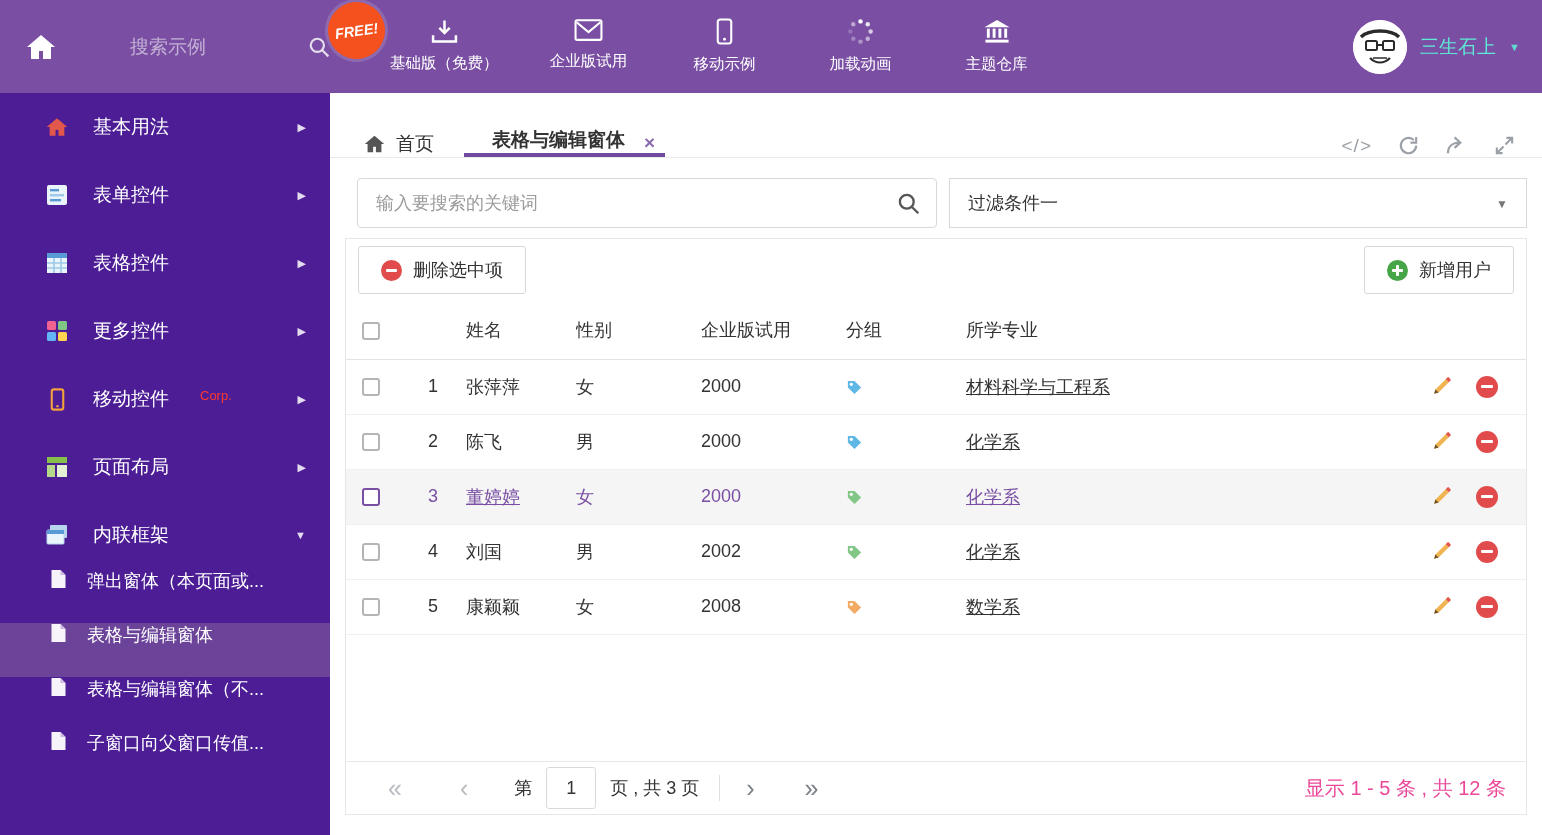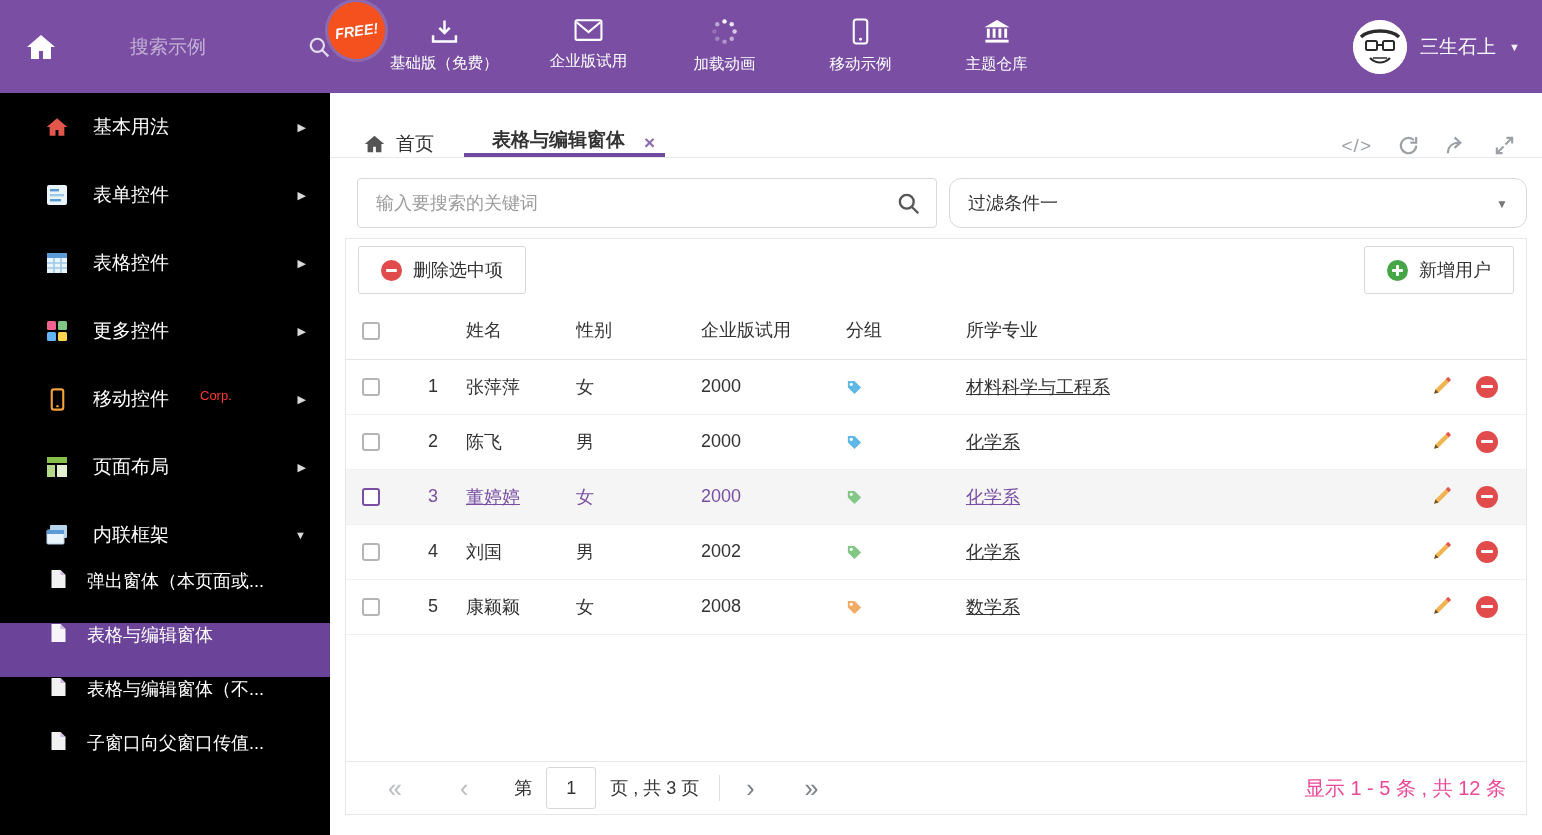--- a/index.html
+++ b/index.html
@@ -12,27 +12,27 @@
   .brand { display:flex; align-items:center; gap:17px; margin-left:26px; color:#fff; }
   .brand-title { font-size:29px; font-weight:bold; letter-spacing:.5px; }
   .hsearch { display:flex; align-items:center; margin-left:34px; }
   .hsearch input { width:160px; background:transparent; border:none; outline:none; color:#fff; font-size:19px; font-family:inherit;margin-left:40px; }
   .hsearch input::placeholder { color:rgba(255,255,255,.55); }
   .hsearch .mag { color:rgba(255,255,255,.8); margin-left:18px; }
   .hnav { display:flex; margin-left:60px; gap:44px; }
   .hnav-item { position:relative; display:flex; flex-direction:column; align-items:center; gap:9px; color:#fff; cursor:pointer; min-width:92px; }
   .hnav-item .nlabel { font-size:15.5px; white-space:nowrap; }
   .free-badge { position:absolute; left:-62px; top:-16px; width:57px; height:57px; border-radius:50%; background:#f4511e; color:#fff; font-size:14.5px; font-weight:bold; font-style:italic; display:flex; align-items:center; justify-content:center; transform:rotate(-8deg); box-shadow:0 0 0 3px rgba(255,255,255,.15); }
-  .huser { margin-left:auto; margin-right:22px; display:flex; align-items:center; gap:13px; color:#ffffff; cursor:pointer; }
+  .huser { margin-left:auto; margin-right:22px; display:flex; align-items:center; gap:13px; color:#5eead4; cursor:pointer; }
   .avatar { width:54px; height:54px; border-radius:50%; overflow:hidden; background:#fff; flex:none; }
   .huser .uname { font-size:19px; }
   .huser .caret { font-size:11px; opacity:.9; }
 
   
-  .sidebar { position:absolute; top:93px; left:0; width:330px; height:742px; background:#000000; overflow:hidden; }
+  .sidebar { position:absolute; top:93px; left:0; width:330px; height:742px; background:#4c1d95; overflow:hidden; }
   .side-item { height:68px; display:flex; align-items:center; padding:0 24px 0 46px; gap:25px; color:#fff; font-size:19px; cursor:pointer; }
   .side-item .chev { margin-left:auto; font-size:11px; opacity:.85; }
   .side-item .ico { width:22px; height:22px; flex:none; display:flex; align-items:center; justify-content:center; }
   .corp-badge { color:#ff3b30; font-size:13px; margin-left:6px; position:relative; top:-4px; }
   .side-sub { height:54px; display:flex; align-items:flex-start; padding:0 24px 0 50px; gap:20px; color:#fff; font-size:18px; cursor:pointer; }
   .side-sub.active { background:#6b4399; }
   .side-sub .ico { width:17px; height:20px; flex:none; }
 
   
   .main { position:absolute; left:330px; top:93px; width:1212px; height:742px; background:#fff; }
@@ -44,21 +44,21 @@
   .tab-close { position:absolute; top:6px; right:10px; font-size:19px; color:#8a6bb0; line-height:1; cursor:pointer; }
   .tab-tools { margin-left:auto; display:flex; align-items:center; gap:25px; margin-right:26px; color:#9aa0a6; }
   .ttool { display:flex; align-items:center; cursor:pointer; }
   .ttool.codeg { font-size:19px; letter-spacing:1px; }
 
   .filter-row { position:absolute; left:15px; right:15px; top:85px; height:66px; display:flex; gap:12px;padding-left:12px; }
   .f-input { position:relative; width:580px; height:50px; border:1px solid #d9d9d9; border-radius:4px; background:#fff; }
   .f-input input { width:100%; height:100%; border:none; outline:none; background:transparent; padding:0 50px 0 18px; font-size:18px; font-family:inherit; color:#333; }
   .f-input input::placeholder { color:#9b9b9b; }
   .f-input .mag { position:absolute; right:16px; top:13px; color:#555; }
-  .f-select { position:relative; flex:1; height:50px; border:1px solid #d9d9d9; border-radius:12px; background:#fff; display:flex; align-items:center; padding:0 40px 0 18px; cursor:pointer; }
+  .f-select { position:relative; flex:1; height:50px; border:1px solid #d9d9d9; border-radius:0; background:#fff; display:flex; align-items:center; padding:0 40px 0 18px; cursor:pointer; }
   .f-select .caret { position:absolute; right:18px; top:18px; font-size:12px; color:#777; }
 
   .panel { position:absolute; left:15px; right:15px; top:145px; bottom:20px; border:1px solid #e6e6e6; background:#fff; }
   .panel-toolbar { height:62px; display:flex; align-items:center; justify-content:space-between; padding:0 12px; }
   .pbtn { height:48px; display:flex; align-items:center; gap:11px; padding:0 22px; border:1px solid #d8d8d8; border-radius:3px; background:#fff; font-size:18px; color:#333; cursor:pointer; font-family:inherit; }
   .circ { width:21px; height:21px; border-radius:50%; position:relative; flex:none; }
   .circ.red { background:#e14b4b; }
   .circ.green { background:#46a546; }
   .circ::before { content:""; position:absolute; left:5px; top:9px; width:11px; height:3px; background:#fff; border-radius:1px; }
   .circ.green::after { content:""; position:absolute; left:9px; top:5px; width:3px; height:11px; background:#fff; border-radius:1px; }
@@ -137,41 +137,41 @@
         <span>
           <svg width="29" height="24" viewBox="0 0 28 22" fill="none" stroke="#fff" stroke-width="2">
               <rect x="1.5" y="1.5" width="25" height="19" rx="1.5"></rect>
               <path d="M2.5 3.5L14 13 25.5 3.5"></path>
             </svg>
         </span>
         <span class="nlabel">企业版试用</span>
       </div>
       <div class="hnav-item">
         <span>
+          <svg width="17" height="27" viewBox="0 0 16 26" fill="none" stroke="#fff" stroke-width="2">
+              <rect x="1.5" y="1.5" width="13" height="23" rx="2.5"></rect>
+              <circle cx="8" cy="20.5" r="1.4" fill="#fff" stroke="none"></circle>
+            </svg>
+        </span>
+        <span class="nlabel">移动示例</span>
+      </div>
+      <div class="hnav-item">
+        <span>
           <svg width="27" height="27" viewBox="0 0 28 28" fill="#fff">
               <circle cx="14" cy="3.5" r="2.3" opacity="1"></circle>
               <circle cx="21.5" cy="6.5" r="2.3" opacity=".85"></circle>
               <circle cx="24.5" cy="14" r="2.3" opacity=".7"></circle>
               <circle cx="21.5" cy="21.5" r="2.3" opacity=".55"></circle>
               <circle cx="14" cy="24.5" r="2.3" opacity=".4"></circle>
               <circle cx="6.5" cy="21.5" r="2.3" opacity=".3"></circle>
               <circle cx="3.5" cy="14" r="2.3" opacity=".2"></circle>
               <circle cx="6.5" cy="6.5" r="2.3" opacity=".5"></circle>
             </svg>
         </span>
         <span class="nlabel">加载动画</span>
-      </div>
-      <div class="hnav-item">
-        <span>
-          <svg width="17" height="27" viewBox="0 0 16 26" fill="none" stroke="#fff" stroke-width="2">
-              <rect x="1.5" y="1.5" width="13" height="23" rx="2.5"></rect>
-              <circle cx="8" cy="20.5" r="1.4" fill="#fff" stroke="none"></circle>
-            </svg>
-        </span>
-        <span class="nlabel">移动示例</span>
       </div>
       <div class="hnav-item">
         <span>
           <svg width="28" height="27" viewBox="0 0 28 28" fill="#fff">
               <path d="M14 2L27 9.5H1z"></path>
               <rect x="3.5" y="11" width="3" height="9.5"></rect>
               <rect x="9.5" y="11" width="3" height="9.5"></rect>
               <rect x="15.5" y="11" width="3" height="9.5"></rect>
               <rect x="21.5" y="11" width="3" height="9.5"></rect>
               <rect x="2" y="22.5" width="24" height="3"></rect>

